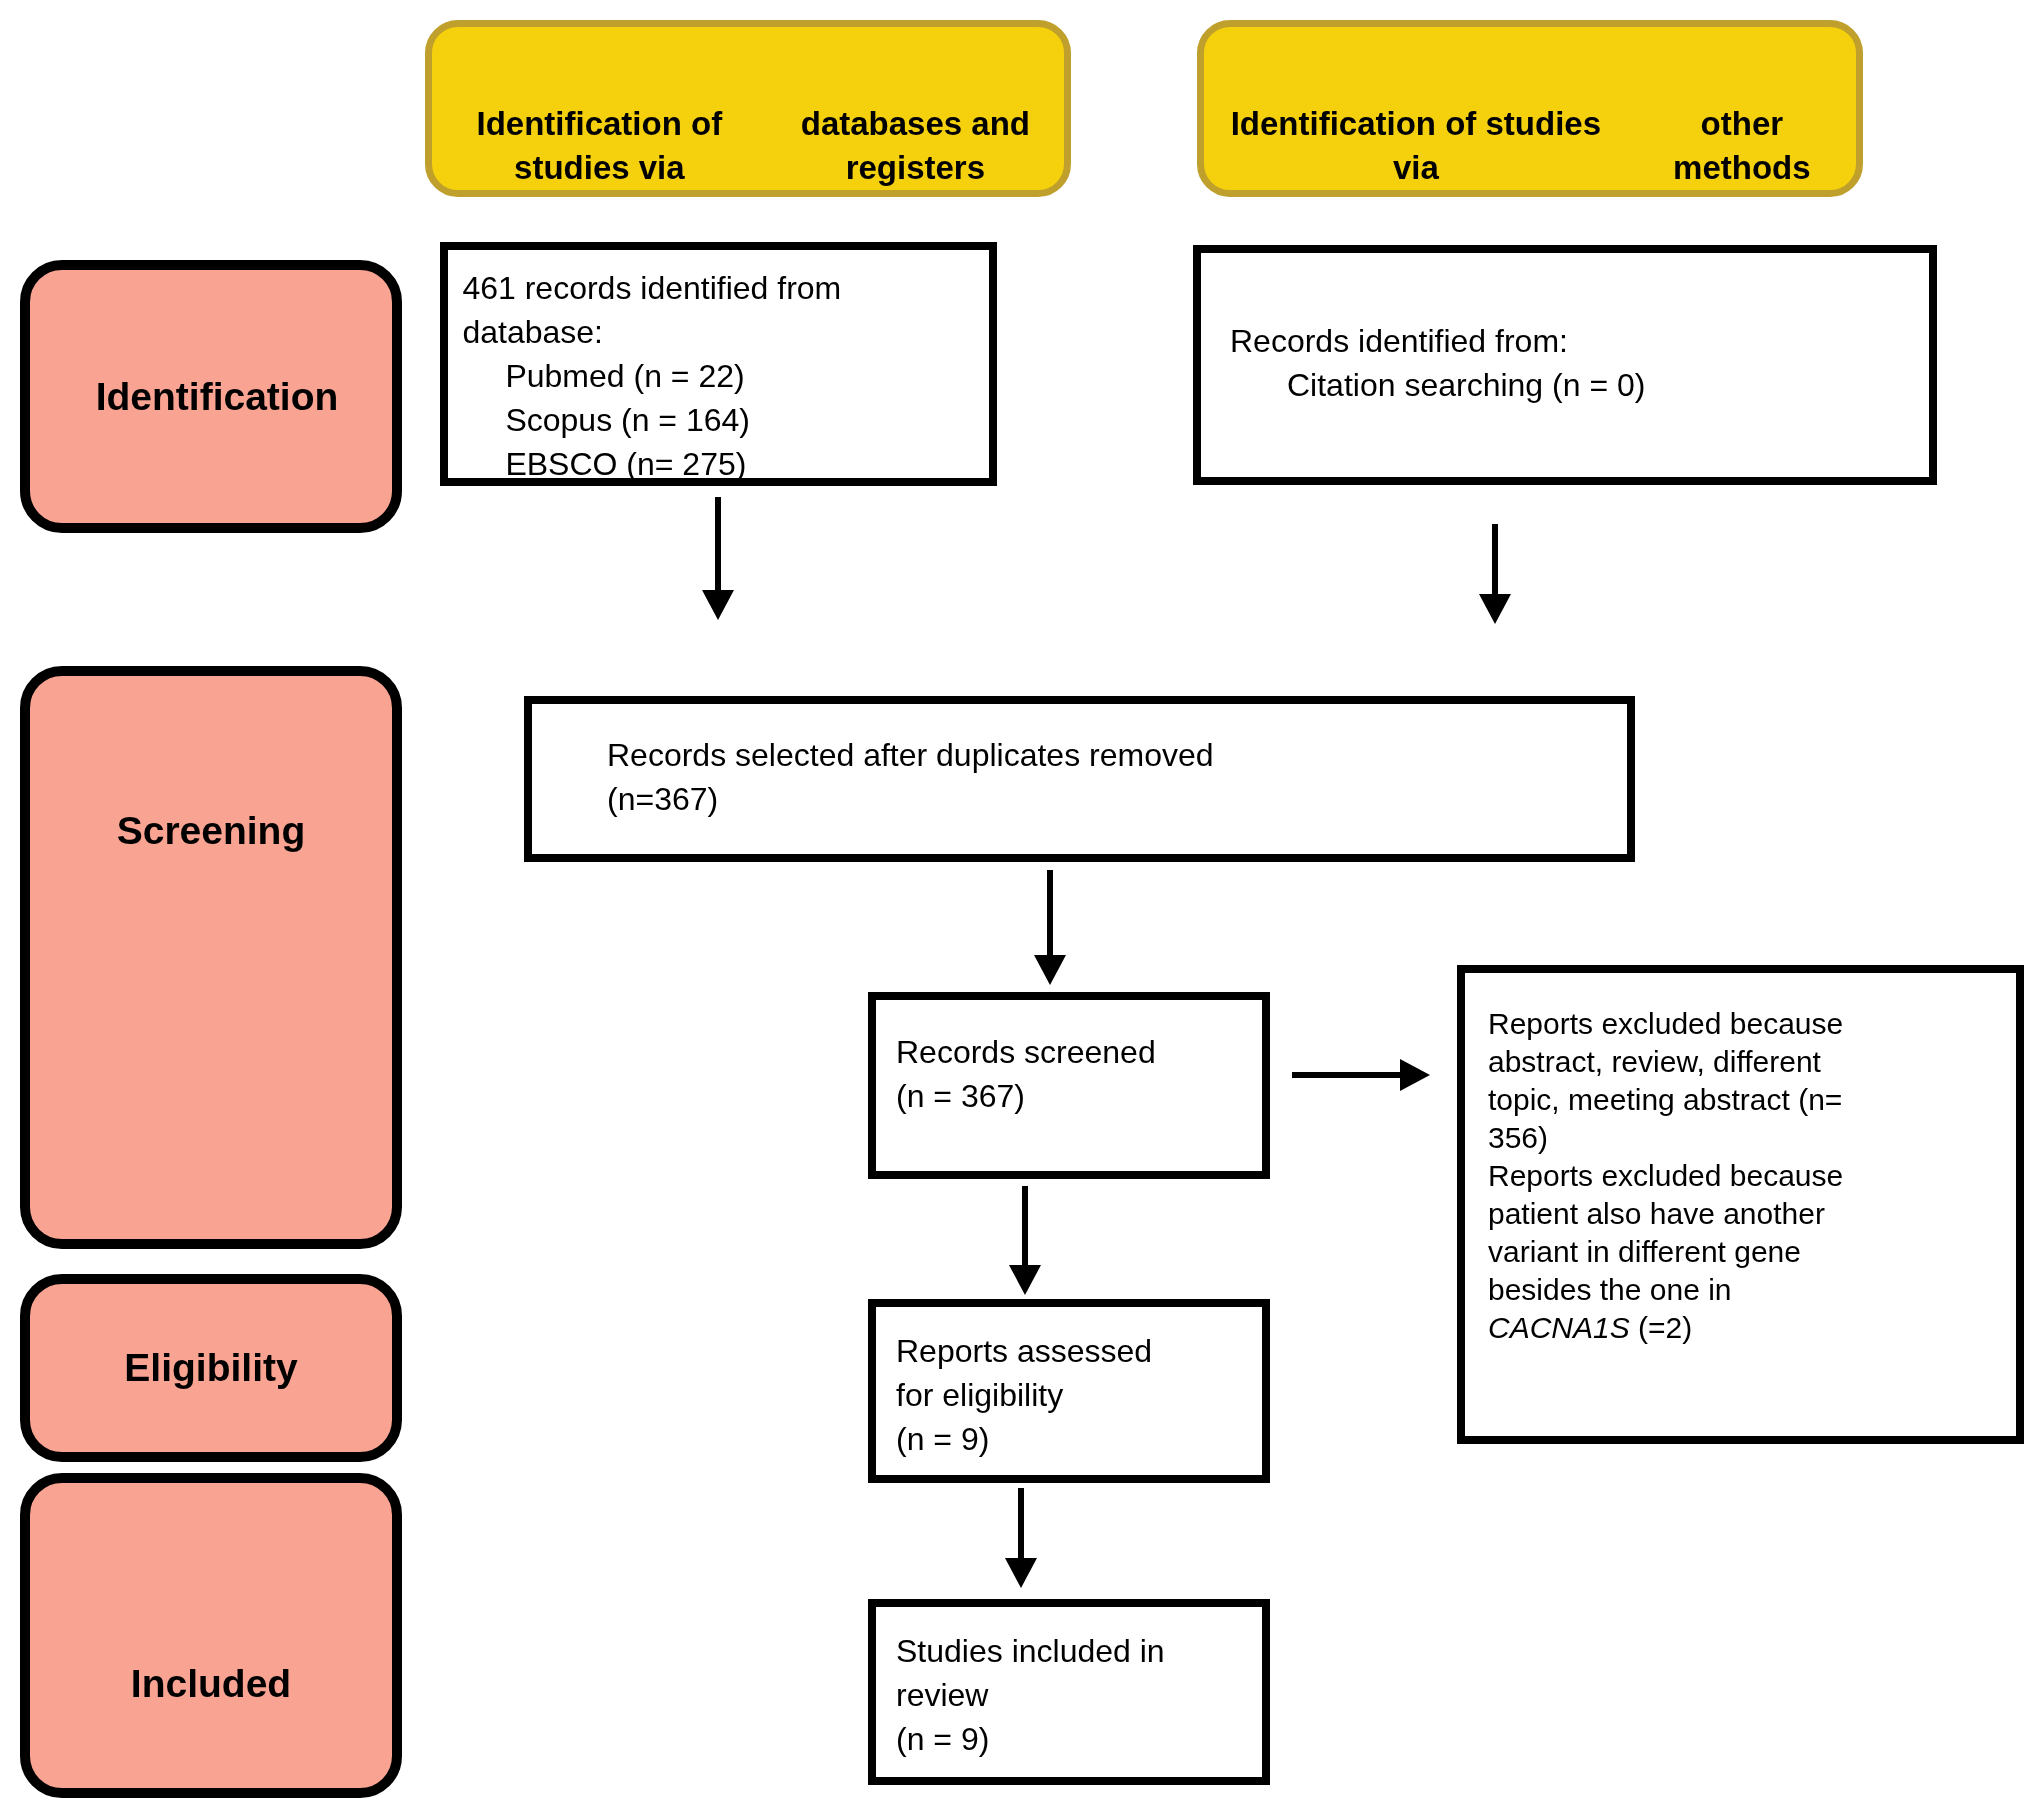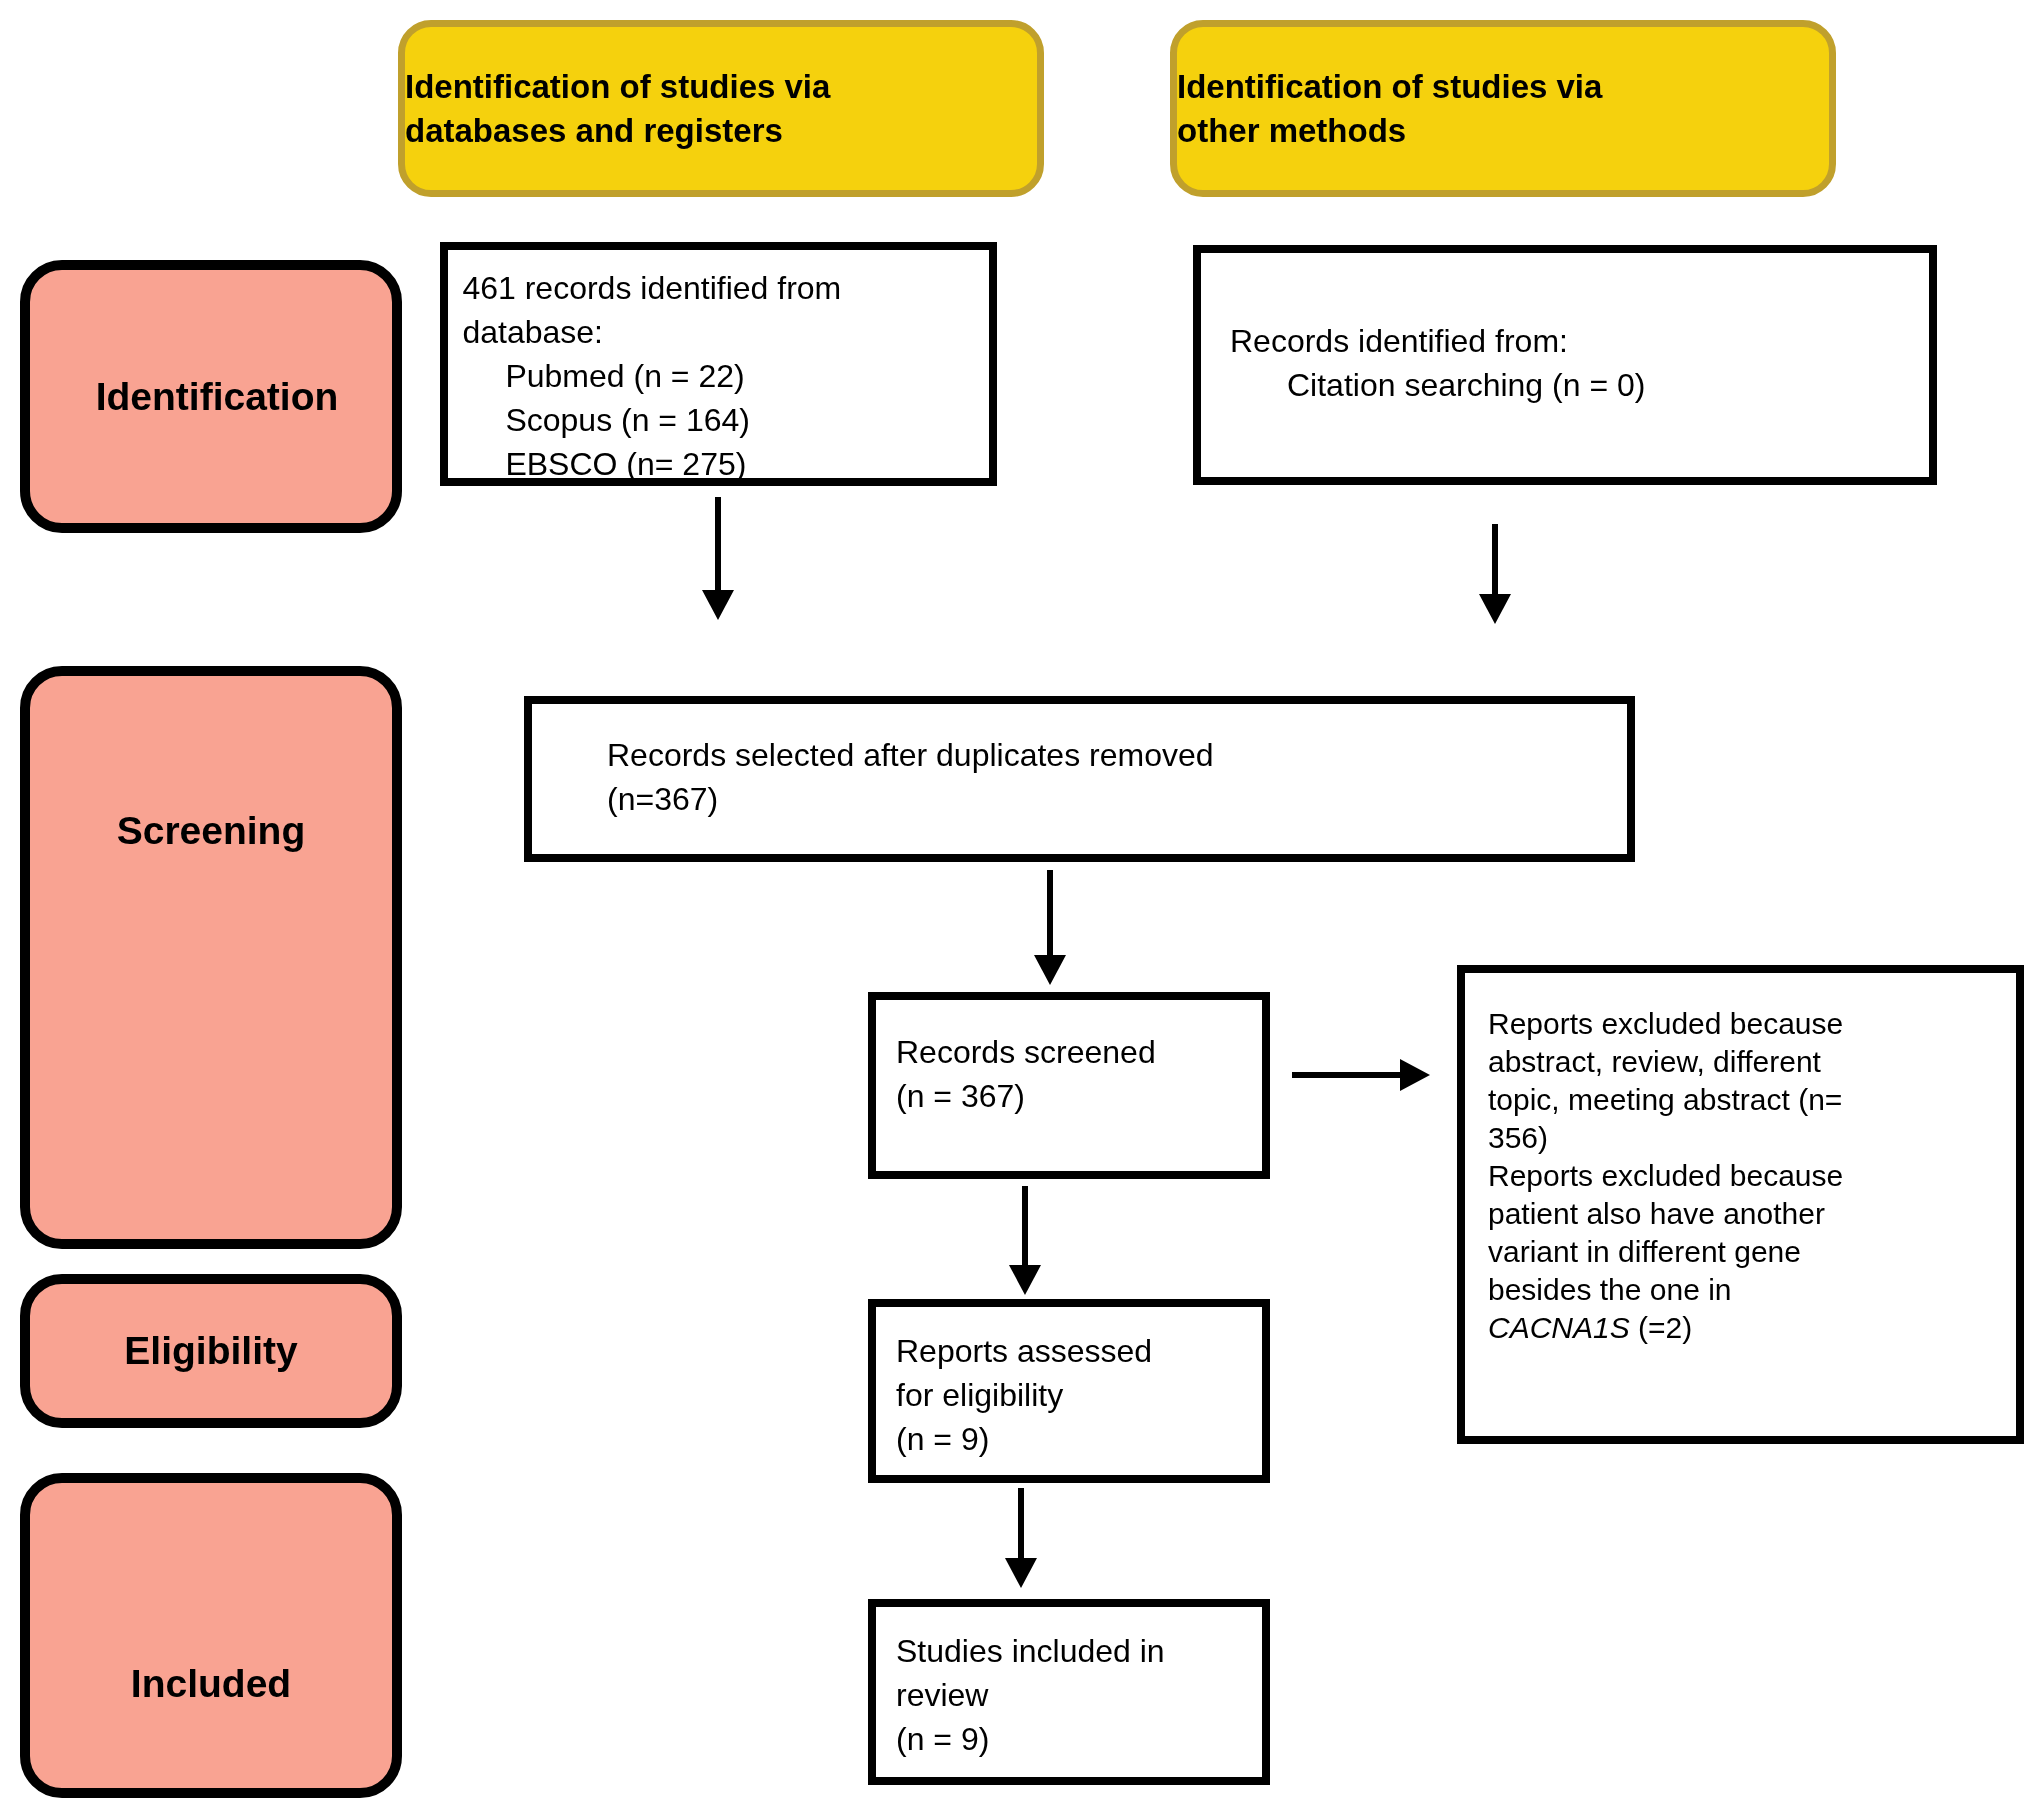--- a/index.html
+++ b/index.html
@@ -2,22 +2,22 @@
 <html style="--yellow-fill: #F5D10D; --yellow-border: #C0A02C; --pink-fill: #F9A392; --border-black: #000000; --box-bg: #FFFFFF;font-size:11.5px"><head>
 <meta charset="utf-8">
 <style>
   html,body{margin:0;padding:0;background:#fff;}
   .canvas{position:relative;width:2025px;height:1819px;background:#fff;
           font-family:"Liberation Sans",sans-serif;color:#000;overflow:hidden;}
   .canvas *{box-sizing:border-box;}
 
   
   .ybox{position:absolute;background:var(--yellow-fill);border:7.2px solid var(--yellow-border);
-        border-radius:33px;display:flex;flex-direction:column;align-items:flex-start;justify-content:center;
-        text-align:center;font-weight:bold;font-size:33px;line-height:44px;}
+        border-radius:33px;display:flex;flex-direction:row;align-items:flex-end;justify-content:center;
+        text-align:center;font-weight:bold;font-size:33px;line-height:44px;margin-left:27px;}
 
   
   .pbox{position:absolute;background:var(--pink-fill);border:10px solid var(--border-black);
         border-radius:42px;display:flex;flex-direction:column;align-items:center;
         font-weight:bold;font-size:39px;line-height:44px;}
   .pcenter{justify-content:center;}
   .pb-screening{padding-top:133px;}
   .pb-included{padding-top:179px;}
 
   
@@ -38,21 +38,21 @@
   .ah .shaft{height:5.7px;background:var(--border-black);flex:1;}
   .ah .head{width:0;height:0;border-top:16px solid transparent;border-bottom:16px solid transparent;
             border-left:30px solid var(--border-black);}
 
   
   #ybox-db{left:398px;top:20px;width:646px;height:177px;}
   #ybox-other{left:1170px;top:20px;width:666px;height:177px;}
 
   #pb-identification{left:20px;top:260px;width:382px;height:273px;padding-left:12px;}
   #pb-screening{left:20px;top:644px;width:382px;height:583px;margin-top:22px;}
-  #pb-eligibility{left:20px;top:1274px;width:382px;height:154px;}
+  #pb-eligibility{left:20px;top:1274px;width:382px;height:188px;}
   #pb-included{left:20px;top:1473px;width:382px;height:325px;}
 
   #wb-db{left:440px;top:242px;width:557px;height:244px;padding:16px 13px 0 14.4px;}
   #wb-other{left:1193px;top:245px;width:744px;height:240px;padding:66px 0 0 29px;}
   #wb-dup{left:524px;top:678px;width:1111px;height:166px;padding:29px 0 0 75px;margin-top:18px;}
   #wb-screened{left:868px;top:992px;width:402px;height:187px;padding:30px 0 0 20px;}
   #wb-excluded{left:1457px;top:965px;width:567px;height:479px;padding:32px 13px 0 23px;}
   #wb-assessed{left:868px;top:1299px;width:402px;height:184px;padding:21.5px 0 0 20px;}
   #wb-studies{left:868px;top:1599px;width:402px;height:186px;padding:21.5px 0 0 20px;}
 

